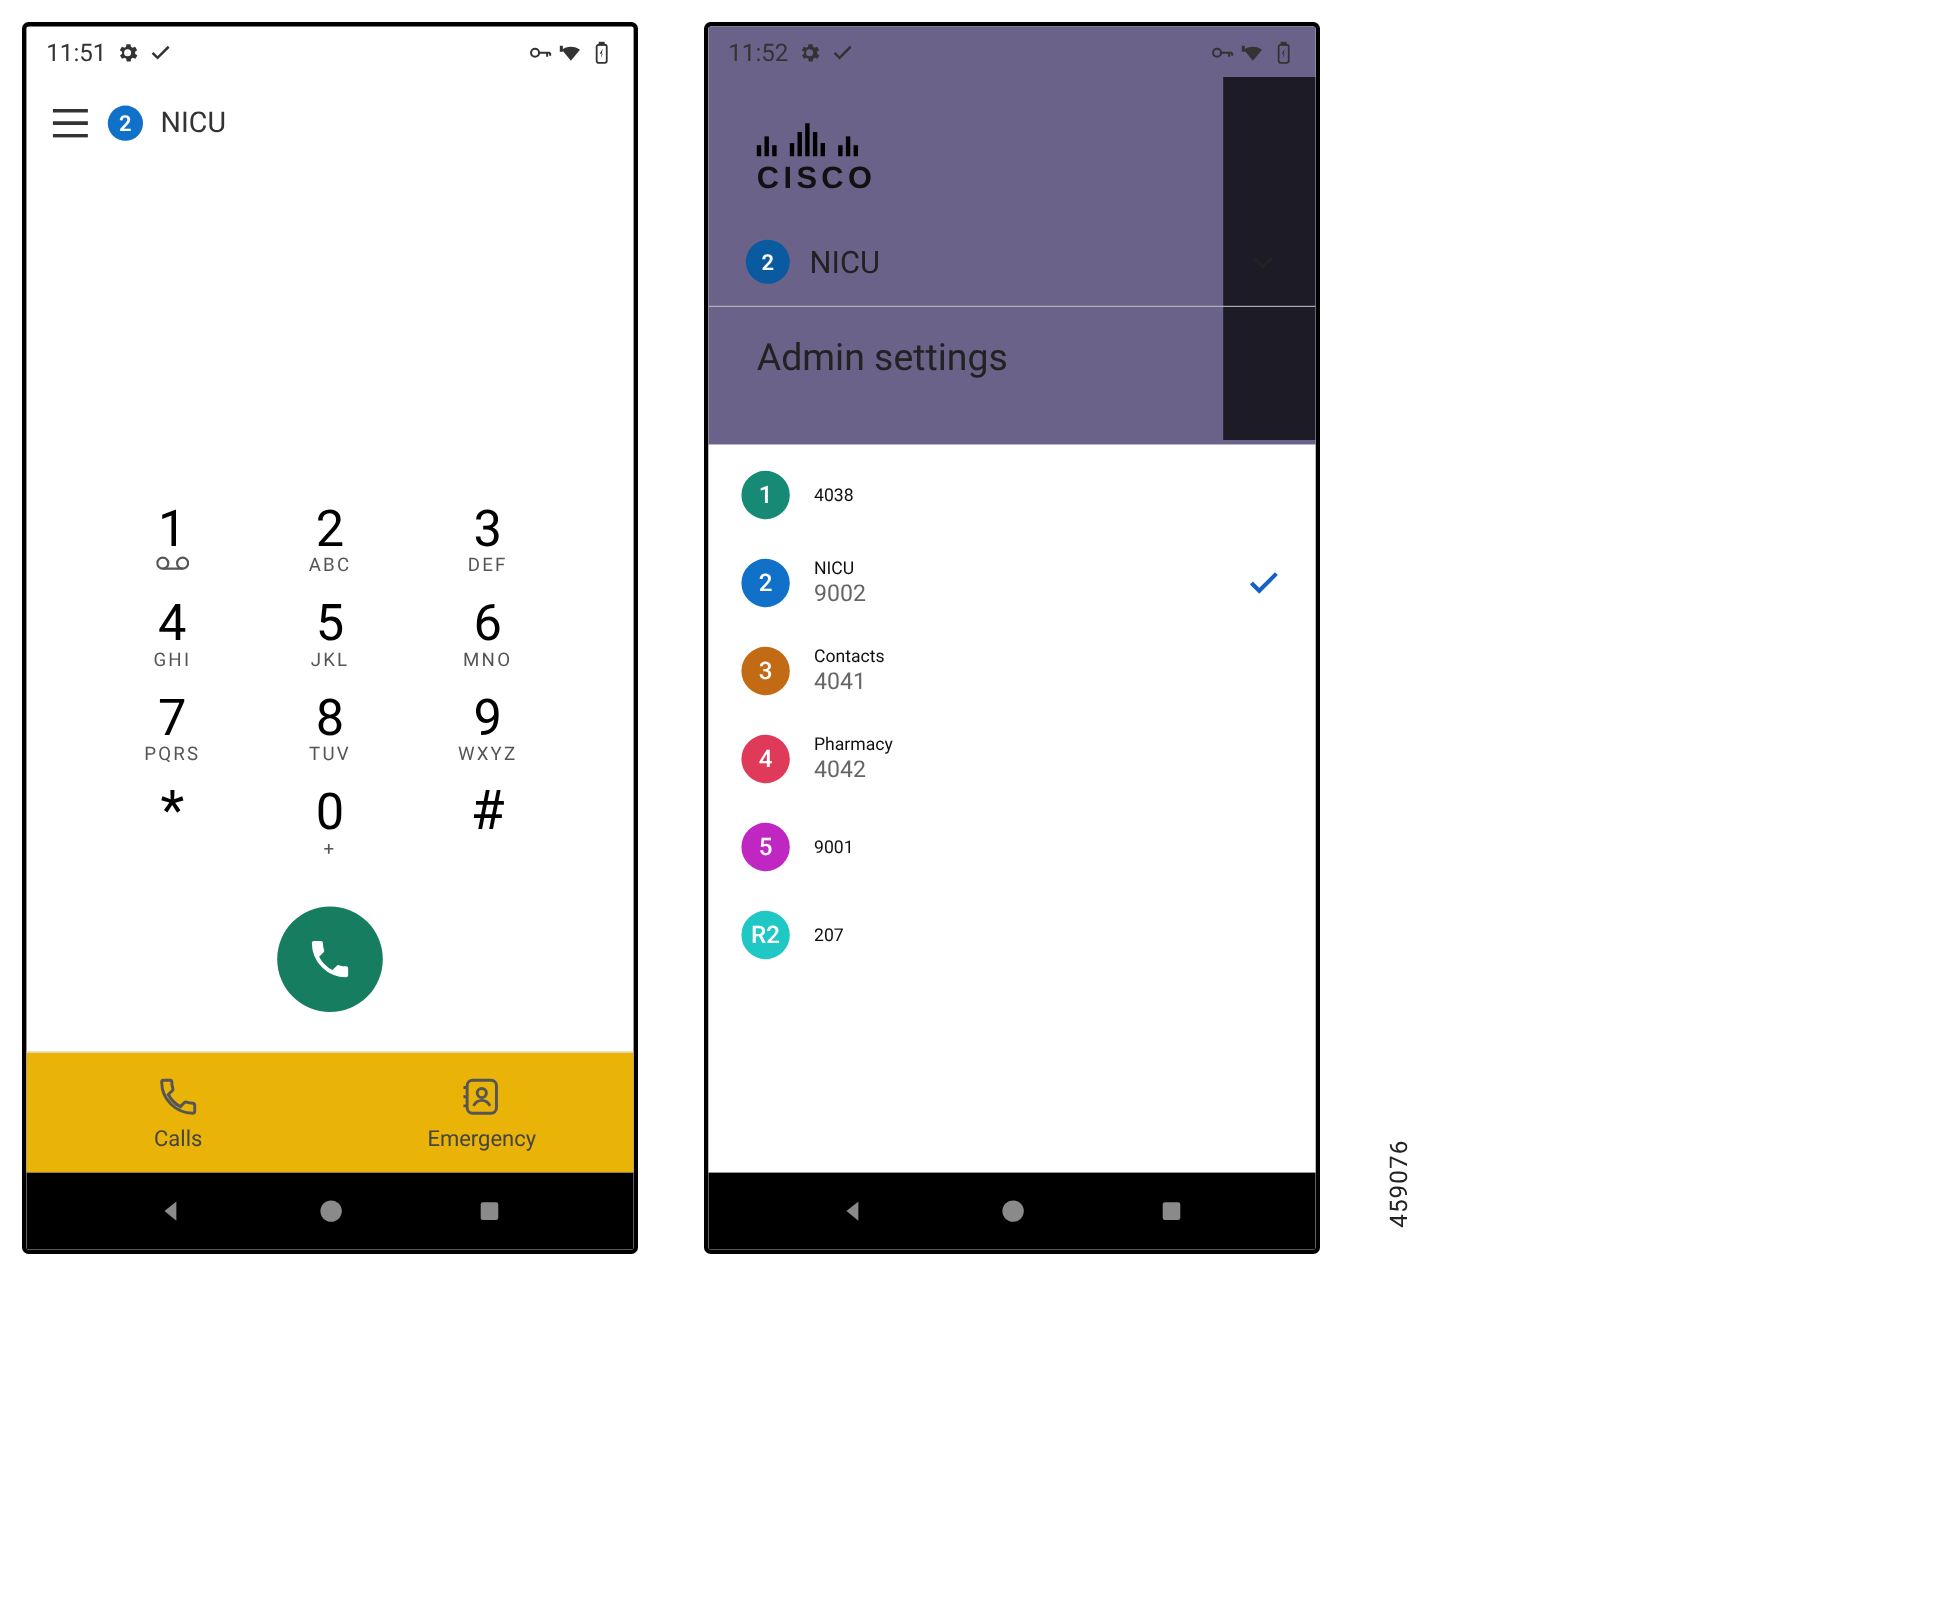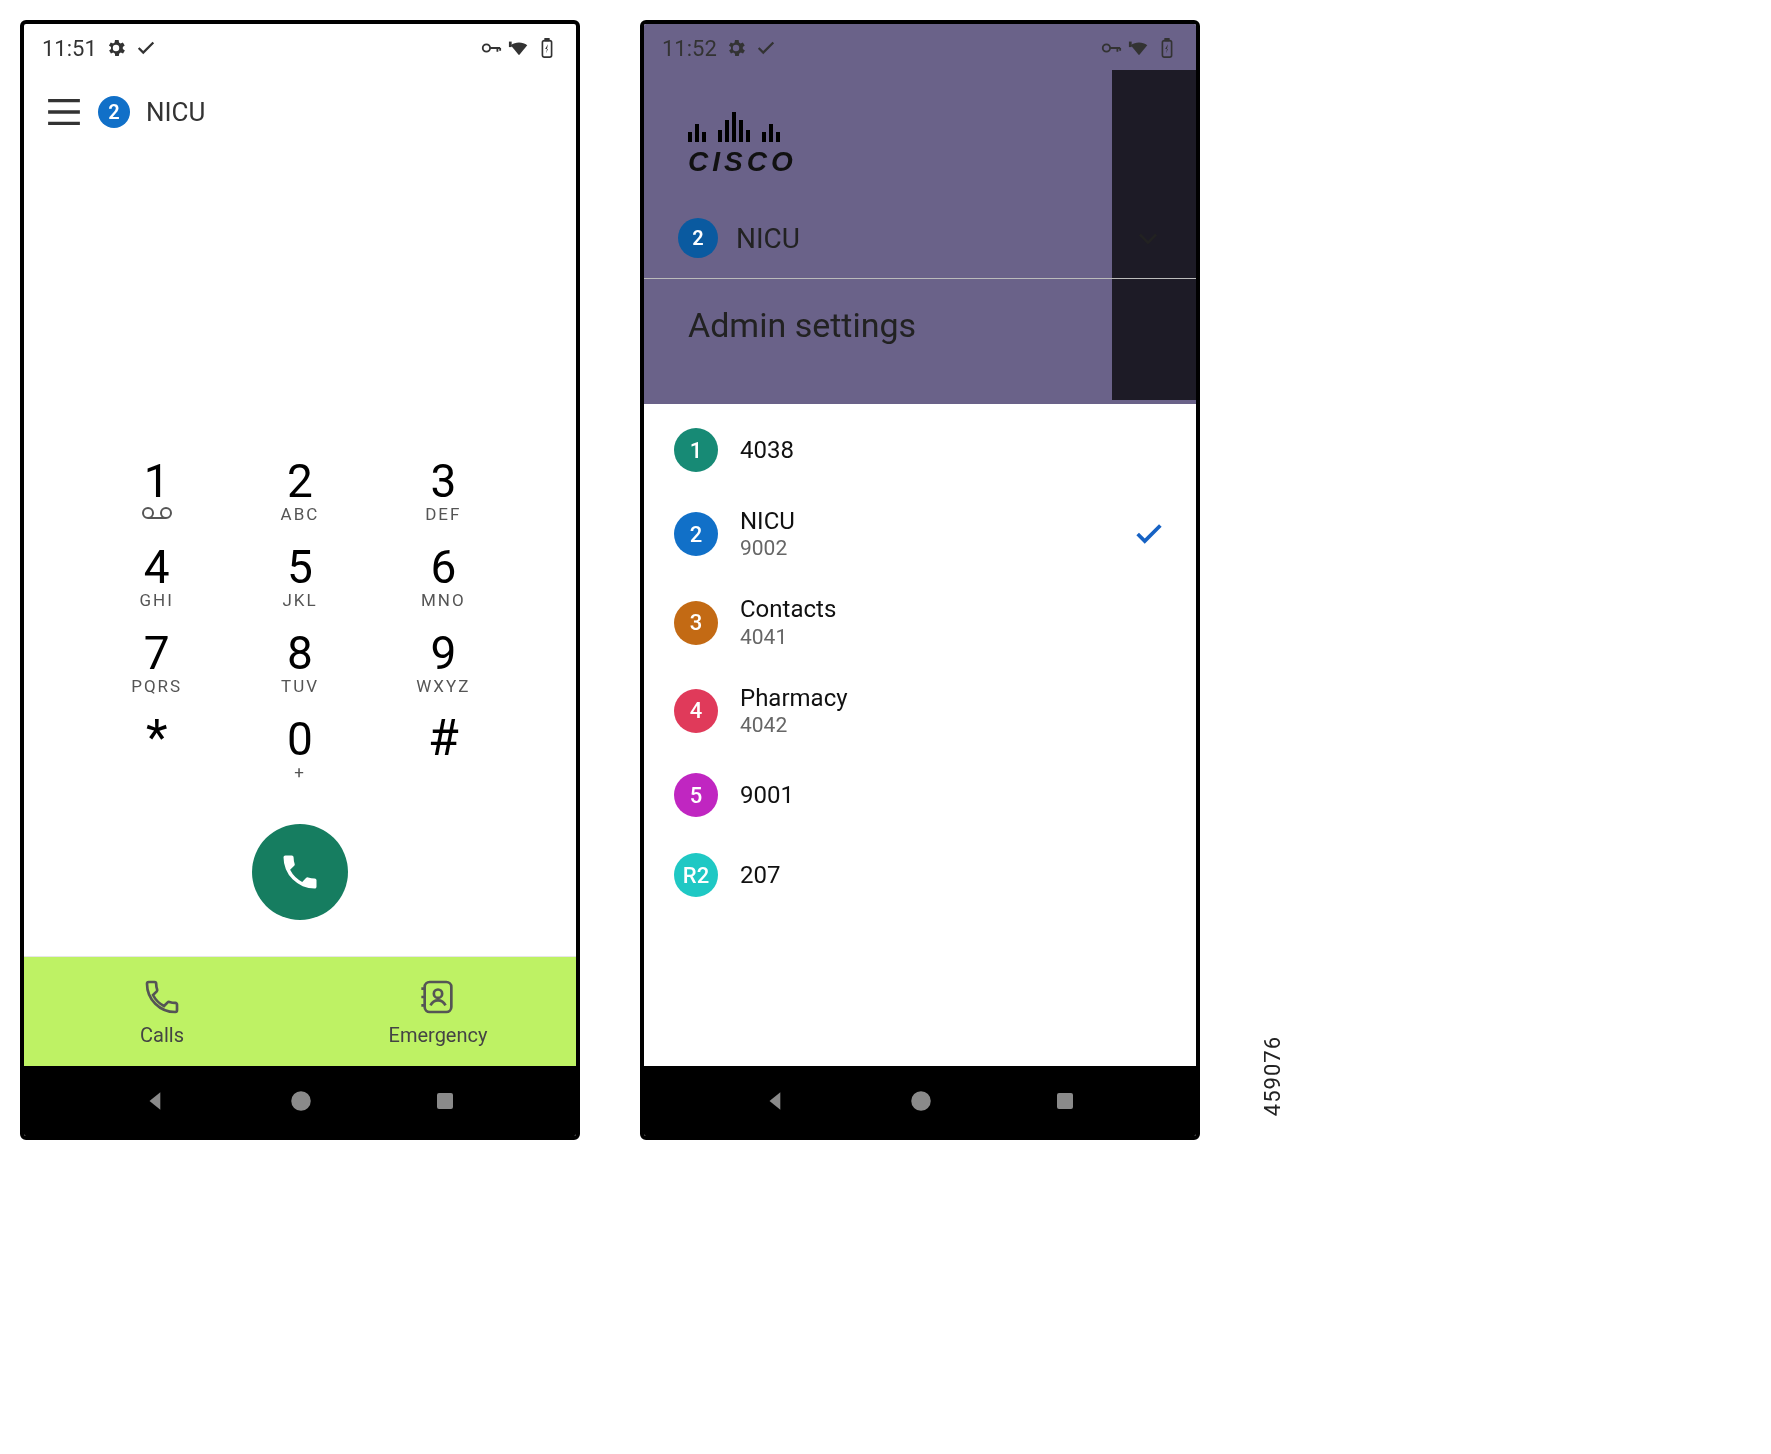--- a/index.html
+++ b/index.html
@@ -78,21 +78,21 @@
   .call-btn {
     width: 96px; height: 96px; border-radius: 50%;
     background: #167d60;
     display: flex; align-items: center; justify-content: center;
     margin: 10px auto 24px auto;
   }
   .call-btn svg { width: 44px; height: 44px; fill: #fff; }
 
   .tab-bar {
     height: 110px;
-    background: #bef264;
+    background: #eab308;
     display: flex;
     border-top: 1px solid #e6e6e6;
   }
   .tab {
     flex: 1;
     display: flex;
     flex-direction: column;
     align-items: center;
     justify-content: center;
     gap: 6px;
@@ -155,21 +155,21 @@
     display:flex; align-items:center;
     padding: 18px 30px 18px 30px;
     gap: 22px;
   }
   .line-badge {
     width:44px; height:44px; border-radius:50%;
     color:#fff; font-size:22px; font-weight:500;
     display:flex; align-items:center; justify-content:center;
     flex-shrink:0;
   }
-  .line-text .name { font-size:24px; color:#111; line-height:1.1;}
+  .line-text .name { font-size:16px; color:#111; line-height:1.1;}
   .line-text .num { font-size:21px; color:#666; margin-top:2px;}
   .line-item .check { margin-left:auto; }
 
   .figure-id {
     writing-mode: vertical-rl;
     transform: rotate(180deg);
     font-size: 22px;
     color:#222;
     align-self: flex-end;
     margin-bottom: 24px;
@@ -338,21 +338,21 @@
             <rect x="1" y="5" width="3" height="6" fill="#333"></rect>
           </svg>
         <svg class="sb-icon" viewBox="0 0 24 24" fill="none" stroke="#333" stroke-width="1.8">
             <rect x="7" y="4" width="10" height="18" rx="2"></rect>
             <rect x="10" y="2" width="4" height="2" fill="#333"></rect>
             <path d="M13 8l-3 5h3l-2 5" fill="#333" stroke="none"></path>
           </svg>
       </div>
     </div>
 
-    <div class="cisco-logo" style="position:relative; z-index:2;font-style:italic;">
+    <div class="cisco-logo" style="position:relative; z-index:2;">
       <div class="cisco-bars">
         <span style="height:10px"></span>
           <span style="height:18px"></span>
           <span style="height:10px"></span>
         <span style="width:6px; background:none;"></span>
         <span style="height:12px"></span>
           <span style="height:22px"></span>
           <span style="height:30px"></span>
           <span style="height:22px"></span>
           <span style="height:12px"></span>

